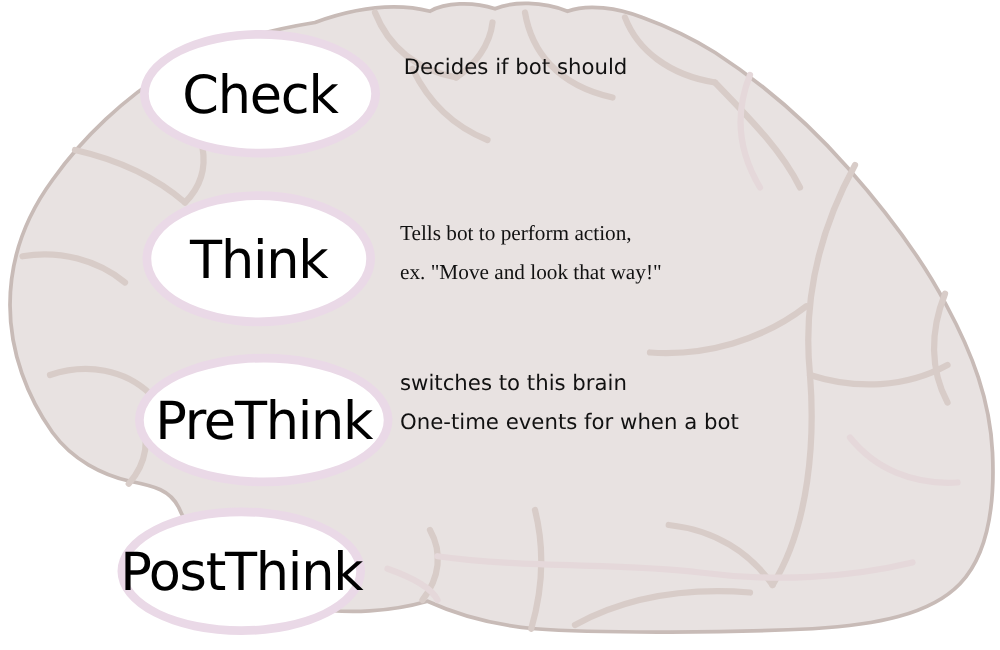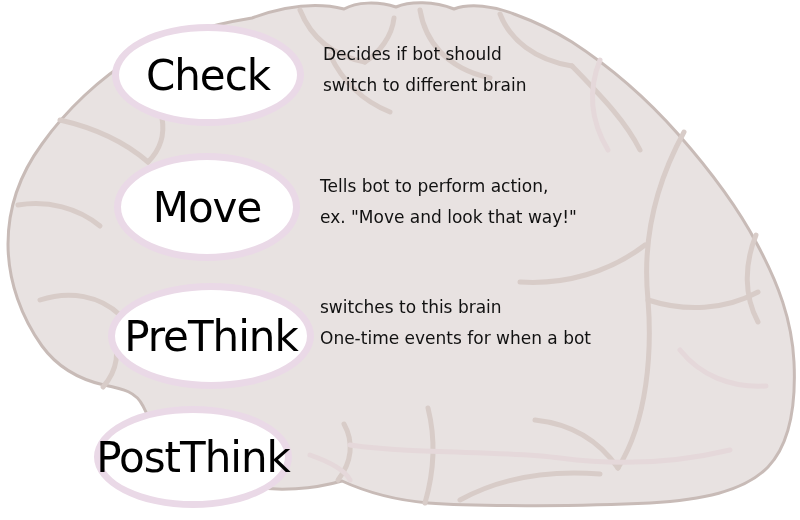--- a/index.html
+++ b/index.html
@@ -60,21 +60,21 @@
   .e-prethink  { left: 108px; top: 283px; width: 206px; height: 106px; }
   .e-postthink { left: 94px; top: 406px; width: 198px; height: 102px; text-align: center; }
   .node-desc {
     position: absolute;
     font-size: 17px;
     line-height: 31px;
     color: var(--desc-text, #111111);
     white-space: nowrap;
   }
   .d-check     { left: 323px; top: 39px;  }
-  .d-think     { left: 320px; top: 171px; }
+  .d-think     { left: 320px; top: 171px; font-family: Liberation Serif, serif; }
   .d-prethink  { left: 320px; top: 292px; }
   .d-postthink { left: 324px; top: 421px; }
 </style>
 </head>
 <body>
 
 <div class="stage">
 
   <svg class="brain-svg" viewBox="0 0 800 520" aria-hidden="true">
     <path class="brain-outer" d="
@@ -126,25 +126,24 @@
       <path class="sulcus-light" d="M 680 350 C 700 375, 730 388, 766 386"></path>
       <path class="sulcus-light" d="M 310 455 C 330 462, 345 470, 350 480"></path>
     </g>
   </svg>
 
   <div class="node-ellipse e-check">
     <span class="node-label">Check</span>
   </div>
   <div class="node-desc d-check">
     <div class="desc-line">Decides if bot should</div>
-    <div class="desc-line">switch to different brain</div>
   </div>
 
   <div class="node-ellipse e-think">
-    <span class="node-label">Move</span>
+    <span class="node-label">Think</span>
   </div>
   <div class="node-desc d-think">
     <div class="desc-line">Tells bot to perform action,</div>
     <div class="desc-line">ex. "Move and look that way!"</div>
   </div>
 
   <div class="node-ellipse e-prethink">
     <span class="node-label">PreThink</span>
   </div>
   <div class="node-desc d-prethink">

